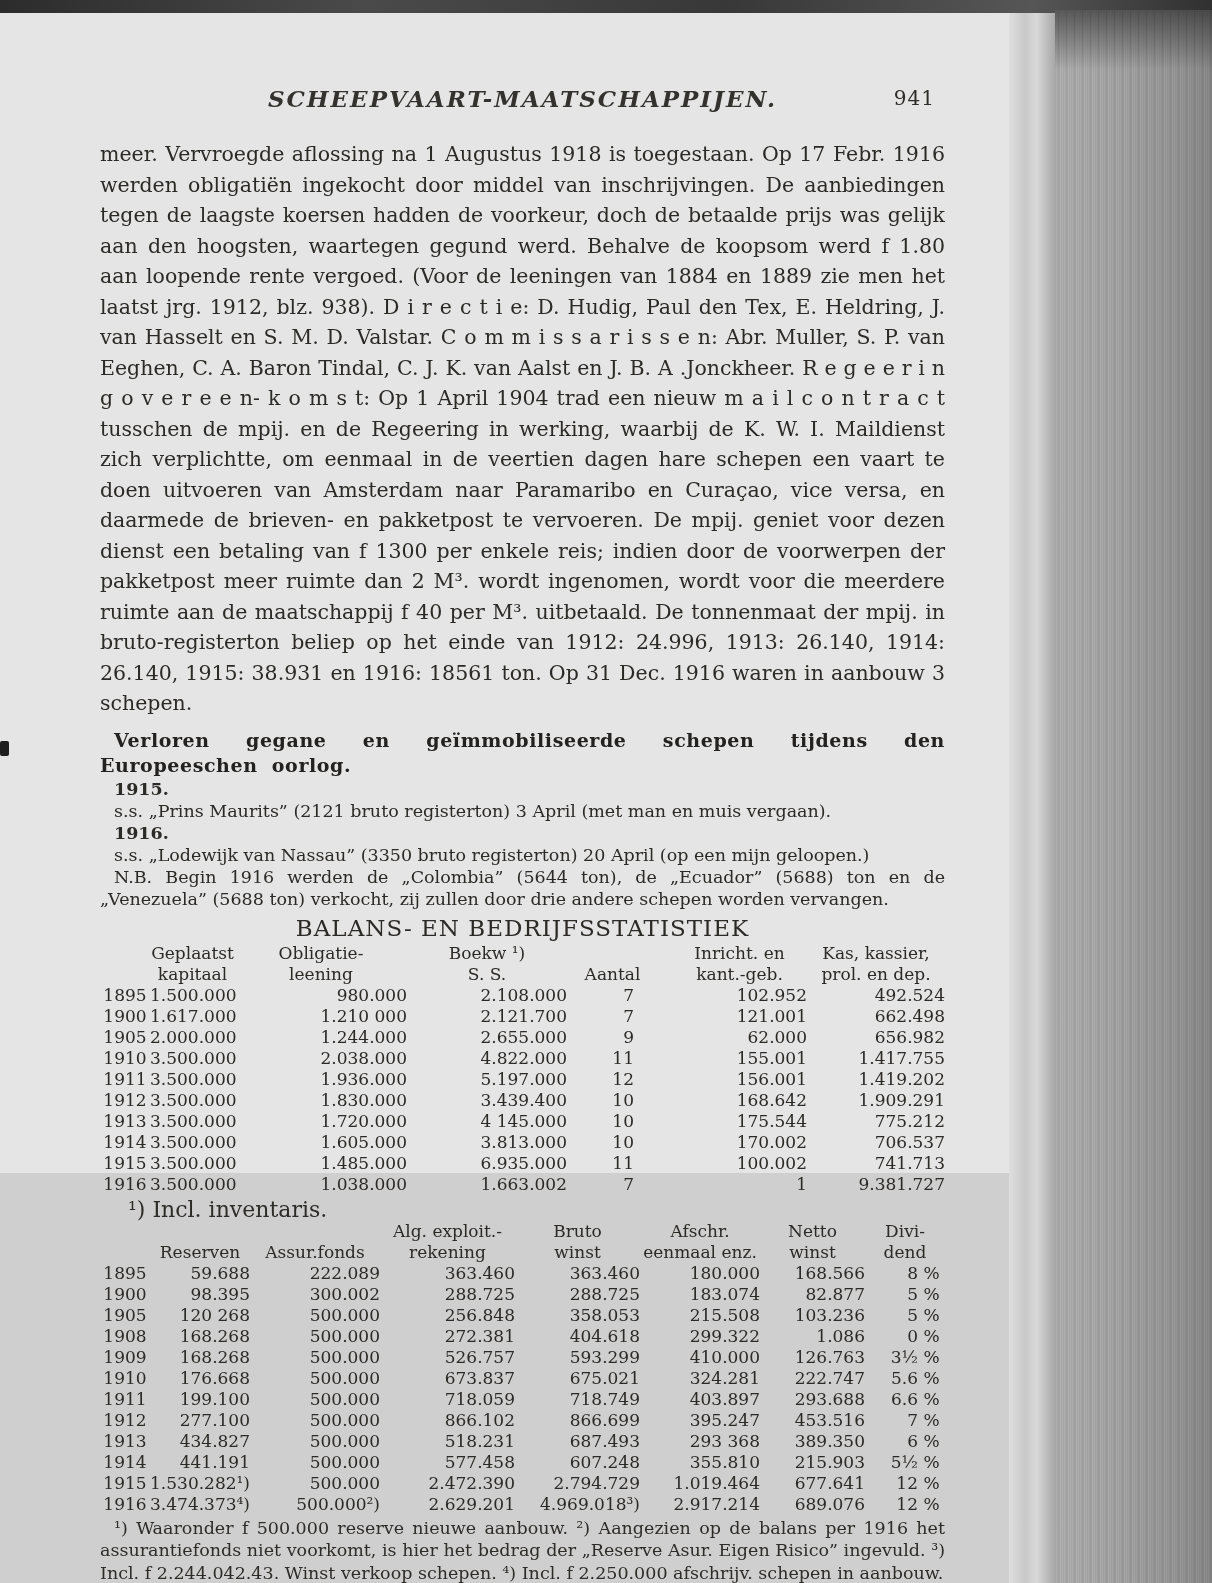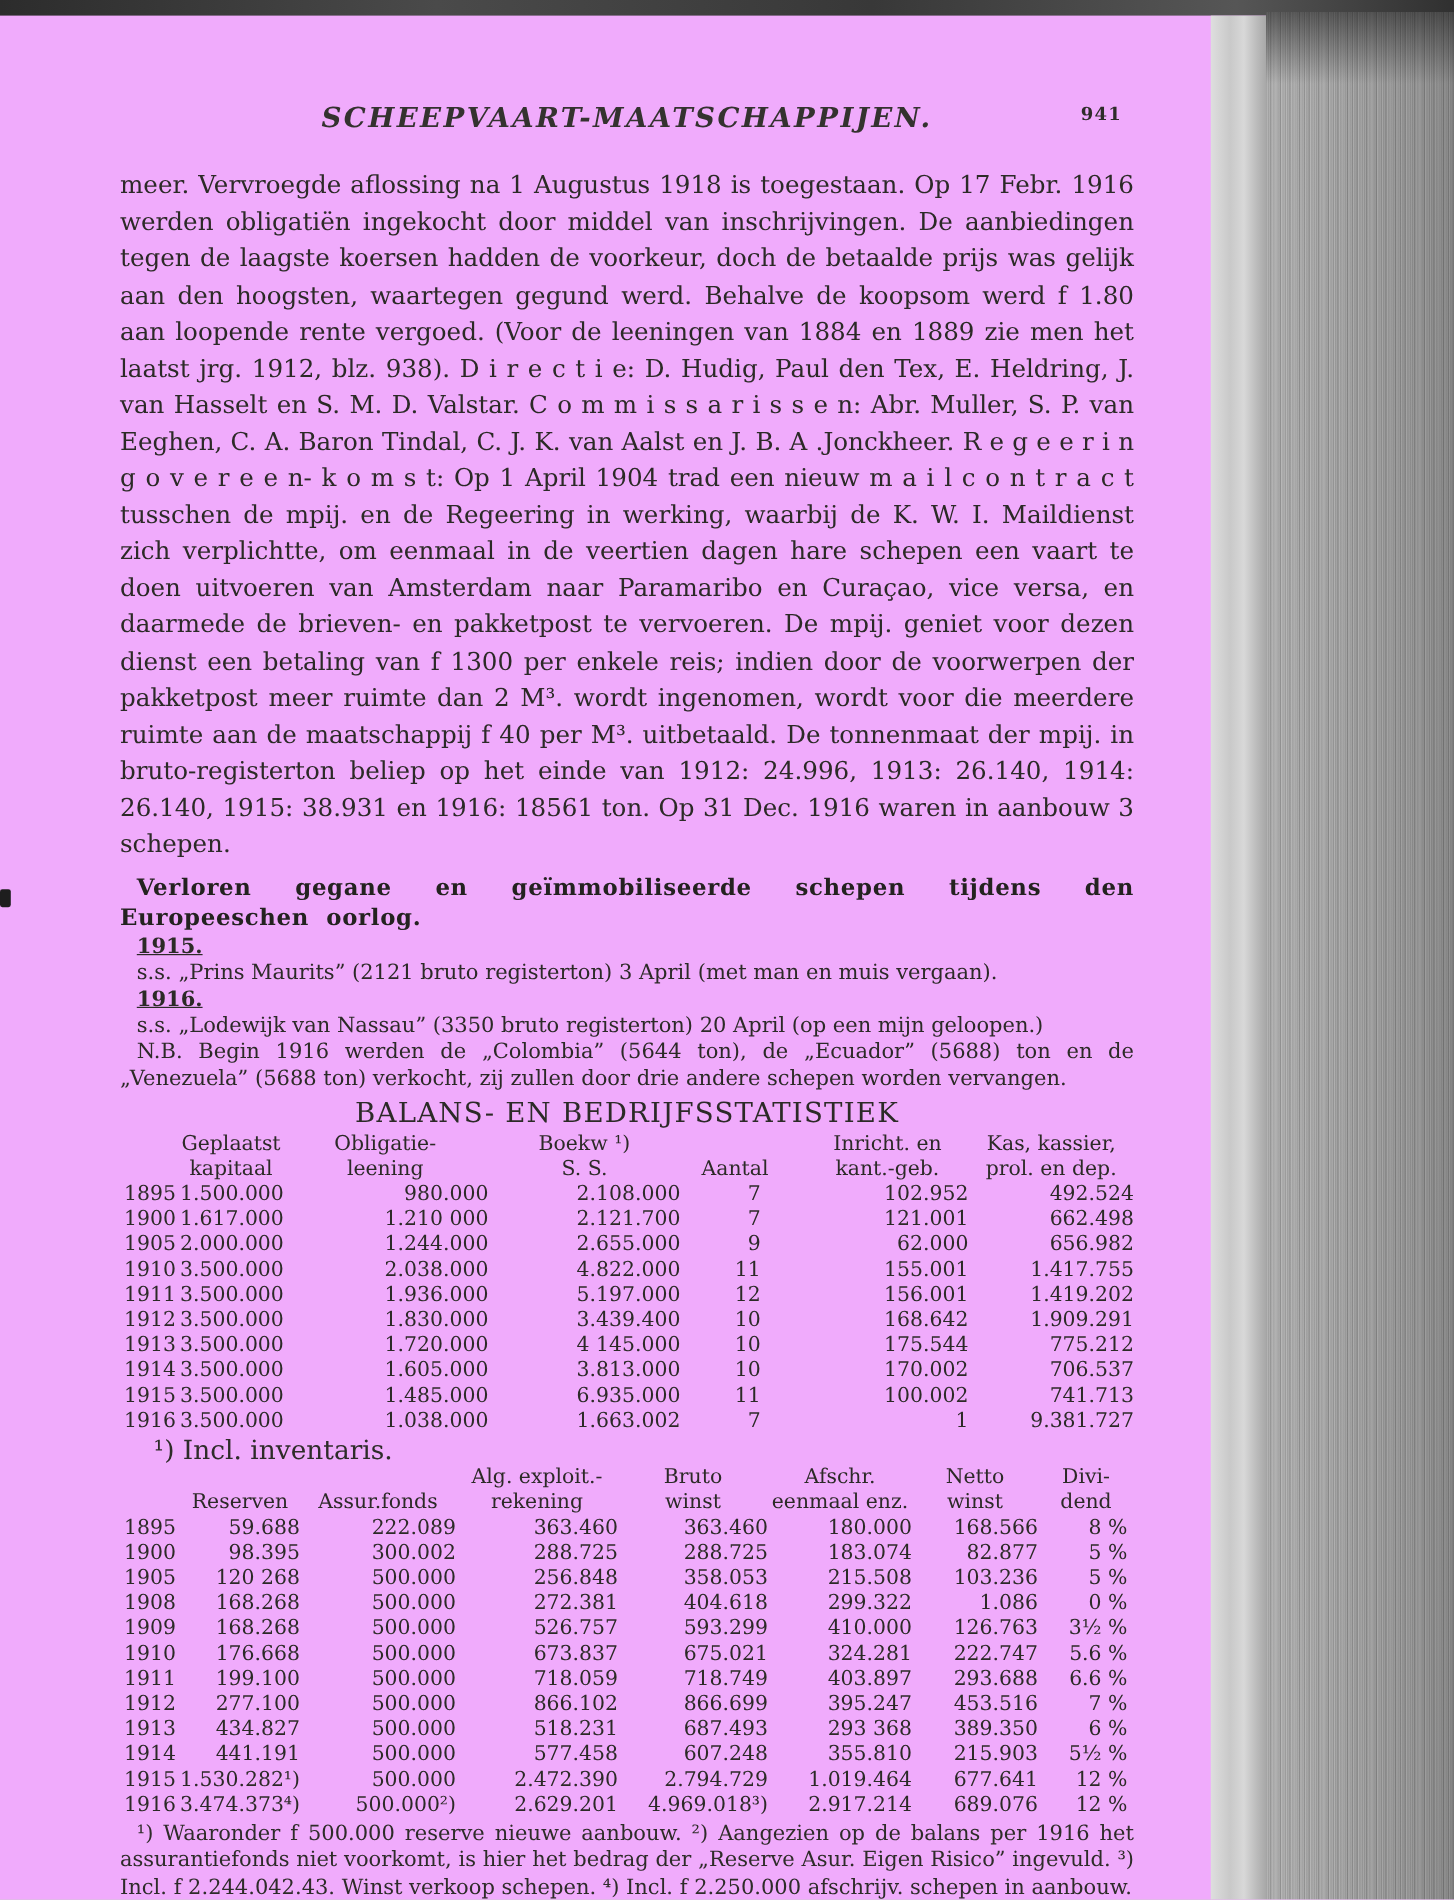--- a/index.html
+++ b/index.html
@@ -1,21 +1,21 @@
 <!DOCTYPE html>
 <html><head>
 <meta charset="utf-8">
 <style>
   html,body{margin:0;padding:0;}
   body{
     width:1212px;height:1583px;overflow:hidden;
     background:#cfcfcf;
     font-family:"DejaVu Serif", serif;
   }
-  .scan{position:relative;width:1212px;height:1583px;background:#f0abfc;color:#2e2c29;}
+  .scan{position:relative;width:1212px;height:1173px;background:#e5e5e5;color:#2e2c29;}
   
   .top-band{position:absolute;top:0;left:0;width:1212px;height:13px;
     background:linear-gradient(90deg,#2c2c2c,#4a4a4a 30%,#383838 60%,#565656 85%,#303030);}
   
   .book-edge{position:absolute;top:10px;right:0;width:157px;height:1573px;
     background:
       repeating-linear-gradient(90deg,
         #8a8a8a 0px,#b2b2b2 1px,#969696 2px,#a9a9a9 3px,
         #838383 4px,#b5b5b5 5px,#9d9d9d 6px,#ababab 8px);}
   .book-edge::before{content:"";position:absolute;inset:0;
@@ -23,27 +23,27 @@
       linear-gradient(180deg,rgba(20,20,20,.55),rgba(20,20,20,0) 60px),
       linear-gradient(90deg,rgba(255,255,255,.10),rgba(0,0,0,0) 35%,rgba(0,0,0,.10) 80%,rgba(0,0,0,.18));}
   
   .page-edge{position:absolute;top:13px;right:157px;width:46px;height:1570px;
     background:linear-gradient(90deg,#dedede,#c9c9c9 35%,#d8d8d8 60%,#b9b9b9 85%,#a8a8a8);}
   .speck{position:absolute;left:0;top:741px;width:9px;height:15px;background:#1e1e1e;border-radius:2px;}
   .content{position:absolute;top:13px;left:0;width:1045px;}
   .inner{margin-left:100px;width:845px;}
   .titlebar{position:relative;margin-top:72px;height:32px;}
   .title{text-align:center;font-style:italic;font-weight:bold;font-size:23px;letter-spacing:2px;color:#34322f;}
-  .pagenum{position:absolute;right:10px;top:1px;font-size:15px;letter-spacing:1px;font-weight:bold;}
+  .pagenum{position:absolute;right:10px;top:1px;font-size:20px;letter-spacing:1px;}
   .body-par{margin:22px 0 0 0;font-size:20.5px;line-height:30.5px;text-align:justify;color:#2c2a27;}
   .sec-heading{margin:9px 0 0 0;font-size:19px;line-height:25px;font-weight:bold;
     letter-spacing:.6px;word-spacing:7px;text-align:justify;text-indent:14px;color:#242220;}
   .small{font-size:17.5px;line-height:22px;color:#2c2a27;}
   .small p{margin:0;}
-  .yr{font-weight:bold;text-indent:14px;text-decoration:underline;}
+  .yr{font-weight:bold;text-indent:14px;}
   .entry{text-indent:14px;}
   .nb{text-align:justify;text-indent:14px;}
   .stats-title{margin:5px 0 2px 0;text-align:center;font-size:23px;letter-spacing:1px;color:#2c2a27;}
   table{border-collapse:collapse;table-layout:fixed;width:845px;font-size:17px;color:#2c2a27;}
   th,td{padding:0;font-weight:normal;white-space:nowrap;overflow:visible;}
   th{vertical-align:bottom;line-height:21px;text-align:center;}
   th span{display:block;}
   td{line-height:21px;text-align:right;}
   td:first-child{text-align:center;margin-left:37px;}
   

